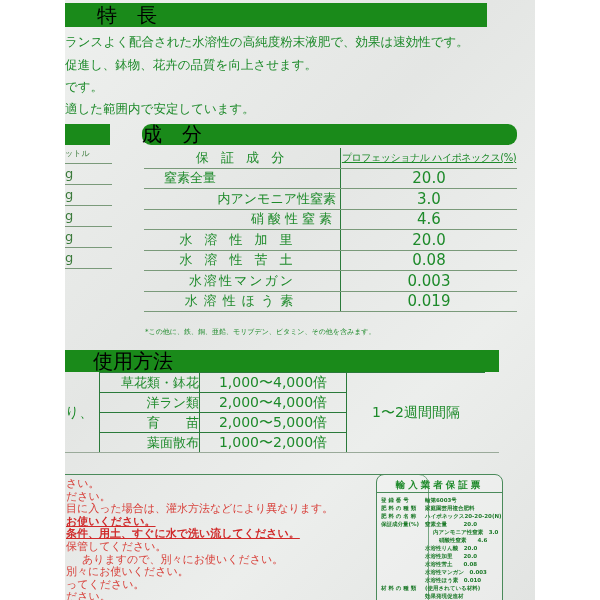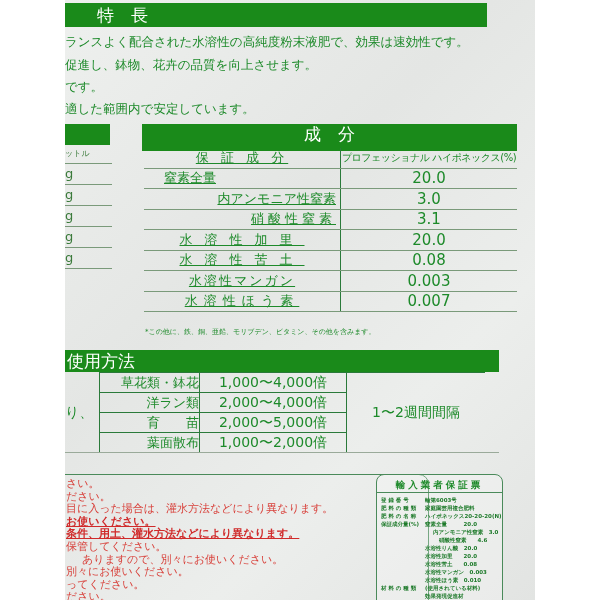--- a/index.html
+++ b/index.html
@@ -7,34 +7,34 @@
     width: 600px; height: 600px; overflow: hidden; position: relative;
     background: #ffffff;
     font-family: "DejaVu Sans", sans-serif;
   }
   .label {
     position: absolute; left: 65px; top: 0; width: 470px; height: 600px;
     background: linear-gradient(135deg, #eef0ee 0%, #e4e6e4 40%, #eceeec 70%, #e2e4e2 100%);
     overflow: hidden;
   }
   .band {
-    position: absolute; background: #1a8a1a; color: #ffffff;
-    font-size: 17px; line-height: 26px; white-space: nowrap;
+    position: absolute; background: #1a8a1a; color: #000000;
+    font-size: 20px; line-height: 26px; white-space: nowrap;
   }
   .green-text { color: #1d8a2a; }
   .feat { position: absolute; left: 0; font-size: 12.5px; color: #1d8a2a; white-space: nowrap; }
 
   .left-col { position: absolute; left: 0; top: 136px; width: 47px; }
   .left-row { height: 20px; border-bottom: 1.5px solid #7a9a7a; font-size: 13px; color: #3a7a3a; line-height: 20px; }
 
   .comp-table { position: absolute; left: 79px; top: 148px; width: 373px; border-collapse: collapse; }
   .comp-table td { border-bottom: 1.5px solid #7a9a7a; height: 19.5px; padding: 0; color: #1d8a2a; font-size: 13px; }
-  .comp-table td.name { width: 176px; border-right: 1.5px solid #2a7a3a; text-align: center; letter-spacing: 4px; text-decoration: underline; }
+  .comp-table td.name { width: 176px; border-right: 1.5px solid #2a7a3a; text-align: center; letter-spacing: 4px; }
   .comp-table td.val { text-align: center; font-size: 15px; }
-  .comp-table td.hdr { font-size: 10px; letter-spacing: -0.5px; text-align: center; }
+  .comp-table td.hdr { font-size: 10px; letter-spacing: -0.5px; text-align: center; text-decoration: underline; }
 
   .note { position: absolute; left: 80px; top: 327px; font-size: 7px; color: #1d8a2a; white-space: nowrap; }
 
   .use-table { position: absolute; left: 34px; top: 372px; border-collapse: collapse; }
   .use-table td { border: 1.2px solid #2a7a3a; height: 19px; padding: 0; color: #1d8a2a; font-size: 13px; text-align: center; }
   .use-table td.plant { width: 99px; text-align: right; }
   .use-table td.ratio { width: 146px; font-size: 14px; }
   .use-table td.interval { width: 138px; border-right: none; font-size: 14px; }
 
   .warn-box {
@@ -67,63 +67,63 @@
   <div class="band" style="left:0; top:124px; width:45px; height:21px;"></div>
   <div class="left-col" style="top:144px;">
     <div class="left-row" style="height:19px; font-size:8px;">ットル</div>
     <div class="left-row">g</div>
     <div class="left-row">g</div>
     <div class="left-row">g</div>
     <div class="left-row">g</div>
     <div class="left-row">g</div>
   </div>
 
-  <div class="band" style="left:77px; top:124px; width:375px; height:27px; line-height:21px; text-align:center;">
+  <div class="band" style="left:77px; top:124px; width:375px; height:21px; line-height:21px; text-align:left;border-radius:9px;">
     <span>成　分</span>
   </div>
   <table class="comp-table">
     <tbody>
         <tr>
       <td class="name">保 証 成 分</td>
       <td class="hdr">プロフェッショナル ハイポネックス(%)</td>
     </tr>
     <tr>
           <td class="name" style="text-align:left;padding-left:20px;letter-spacing:0;">窒素全量</td>
           <td class="val">20.0</td>
         </tr>
     <tr>
           <td class="name" style="text-align:right;padding-right:4px;letter-spacing:0;">内アンモニア性窒素</td>
           <td class="val">3.0</td>
         </tr>
     <tr>
           <td class="name" style="text-align:right;padding-right:4px;">硝酸性窒素</td>
-          <td class="val">3.1</td>
+          <td class="val">4.6</td>
         </tr>
     <tr>
           <td class="name" style="letter-spacing:12px;">水溶性加里</td>
           <td class="val">20.0</td>
         </tr>
     <tr>
           <td class="name" style="letter-spacing:12px;">水溶性苦土</td>
           <td class="val">0.08</td>
         </tr>
     <tr>
           <td class="name" style="letter-spacing:2px;">水溶性マンガン</td>
           <td class="val">0.003</td>
         </tr>
     <tr>
           <td class="name" style="letter-spacing:6px;">水溶性ほう素</td>
-          <td class="val">0.007</td>
+          <td class="val">0.019</td>
         </tr>
   </tbody>
     </table>
   <div class="note">*この他に、鉄、銅、亜鉛、モリブデン、ビタミン、その他を含みます。</div>
 
   <div class="band" style="left:0; top:350px; width:434px; height:22px; line-height:22px;">
-    <span style="margin-left:2px;">使用方法</span>
+    <span style="margin-left:28px;">使用方法</span>
   </div>
   <div class="green-text" style="position:absolute; left:0; top:404px; font-size:14px;">り、</div>
   <table class="use-table">
     <tbody>
         <tr>
       <td class="plant">草花類・鉢花</td>
       <td class="ratio">1,000〜4,000倍</td>
       <td class="interval" rowspan="4">1〜2週間間隔</td>
     </tr>
     <tr>
@@ -140,21 +140,21 @@
     </tr>
   </tbody>
     </table>
   <div style="position:absolute; left:0; top:452px; width:434px; border-top:1.5px solid #9aaa9a;"></div>
 
   <div class="warn-box">
     <div class="warn" style="left:20px; top:3px;">さい。</div>
     <div class="warn" style="left:20px; top:16px;">ださい。</div>
     <div class="warn" style="left:20px; top:28px;">目に入った場合は、灌水方法などにより異なります。</div>
     <div class="warn bold" style="left:20px; top:41px;">お使いください。</div>
-    <div class="warn bold" style="left:20px; top:53px;">条件、用土、灌水方法などにより異なります。</div>
+    <div class="warn bold" style="left:20px; top:53px;">条件、用土、すぐに水で洗い流してください。</div>
     <div class="warn" style="left:20px; top:66px;">保管してください。</div>
     <div class="warn" style="left:36px; top:79px;">ありますので、別々にお使いください。</div>
     <div class="warn" style="left:20px; top:91px;">別々にお使いください。</div>
     <div class="warn" style="left:20px; top:104px;">ってください。</div>
     <div class="warn" style="left:20px; top:116px;">ださい。</div>
   </div>
 
   <div class="imp-box">
     <div class="imp-title">輸入業者保証票</div>
     <div style="position:absolute; left:0; right:0; top:17px; border-top:1px solid #4a8a5a;"></div>

